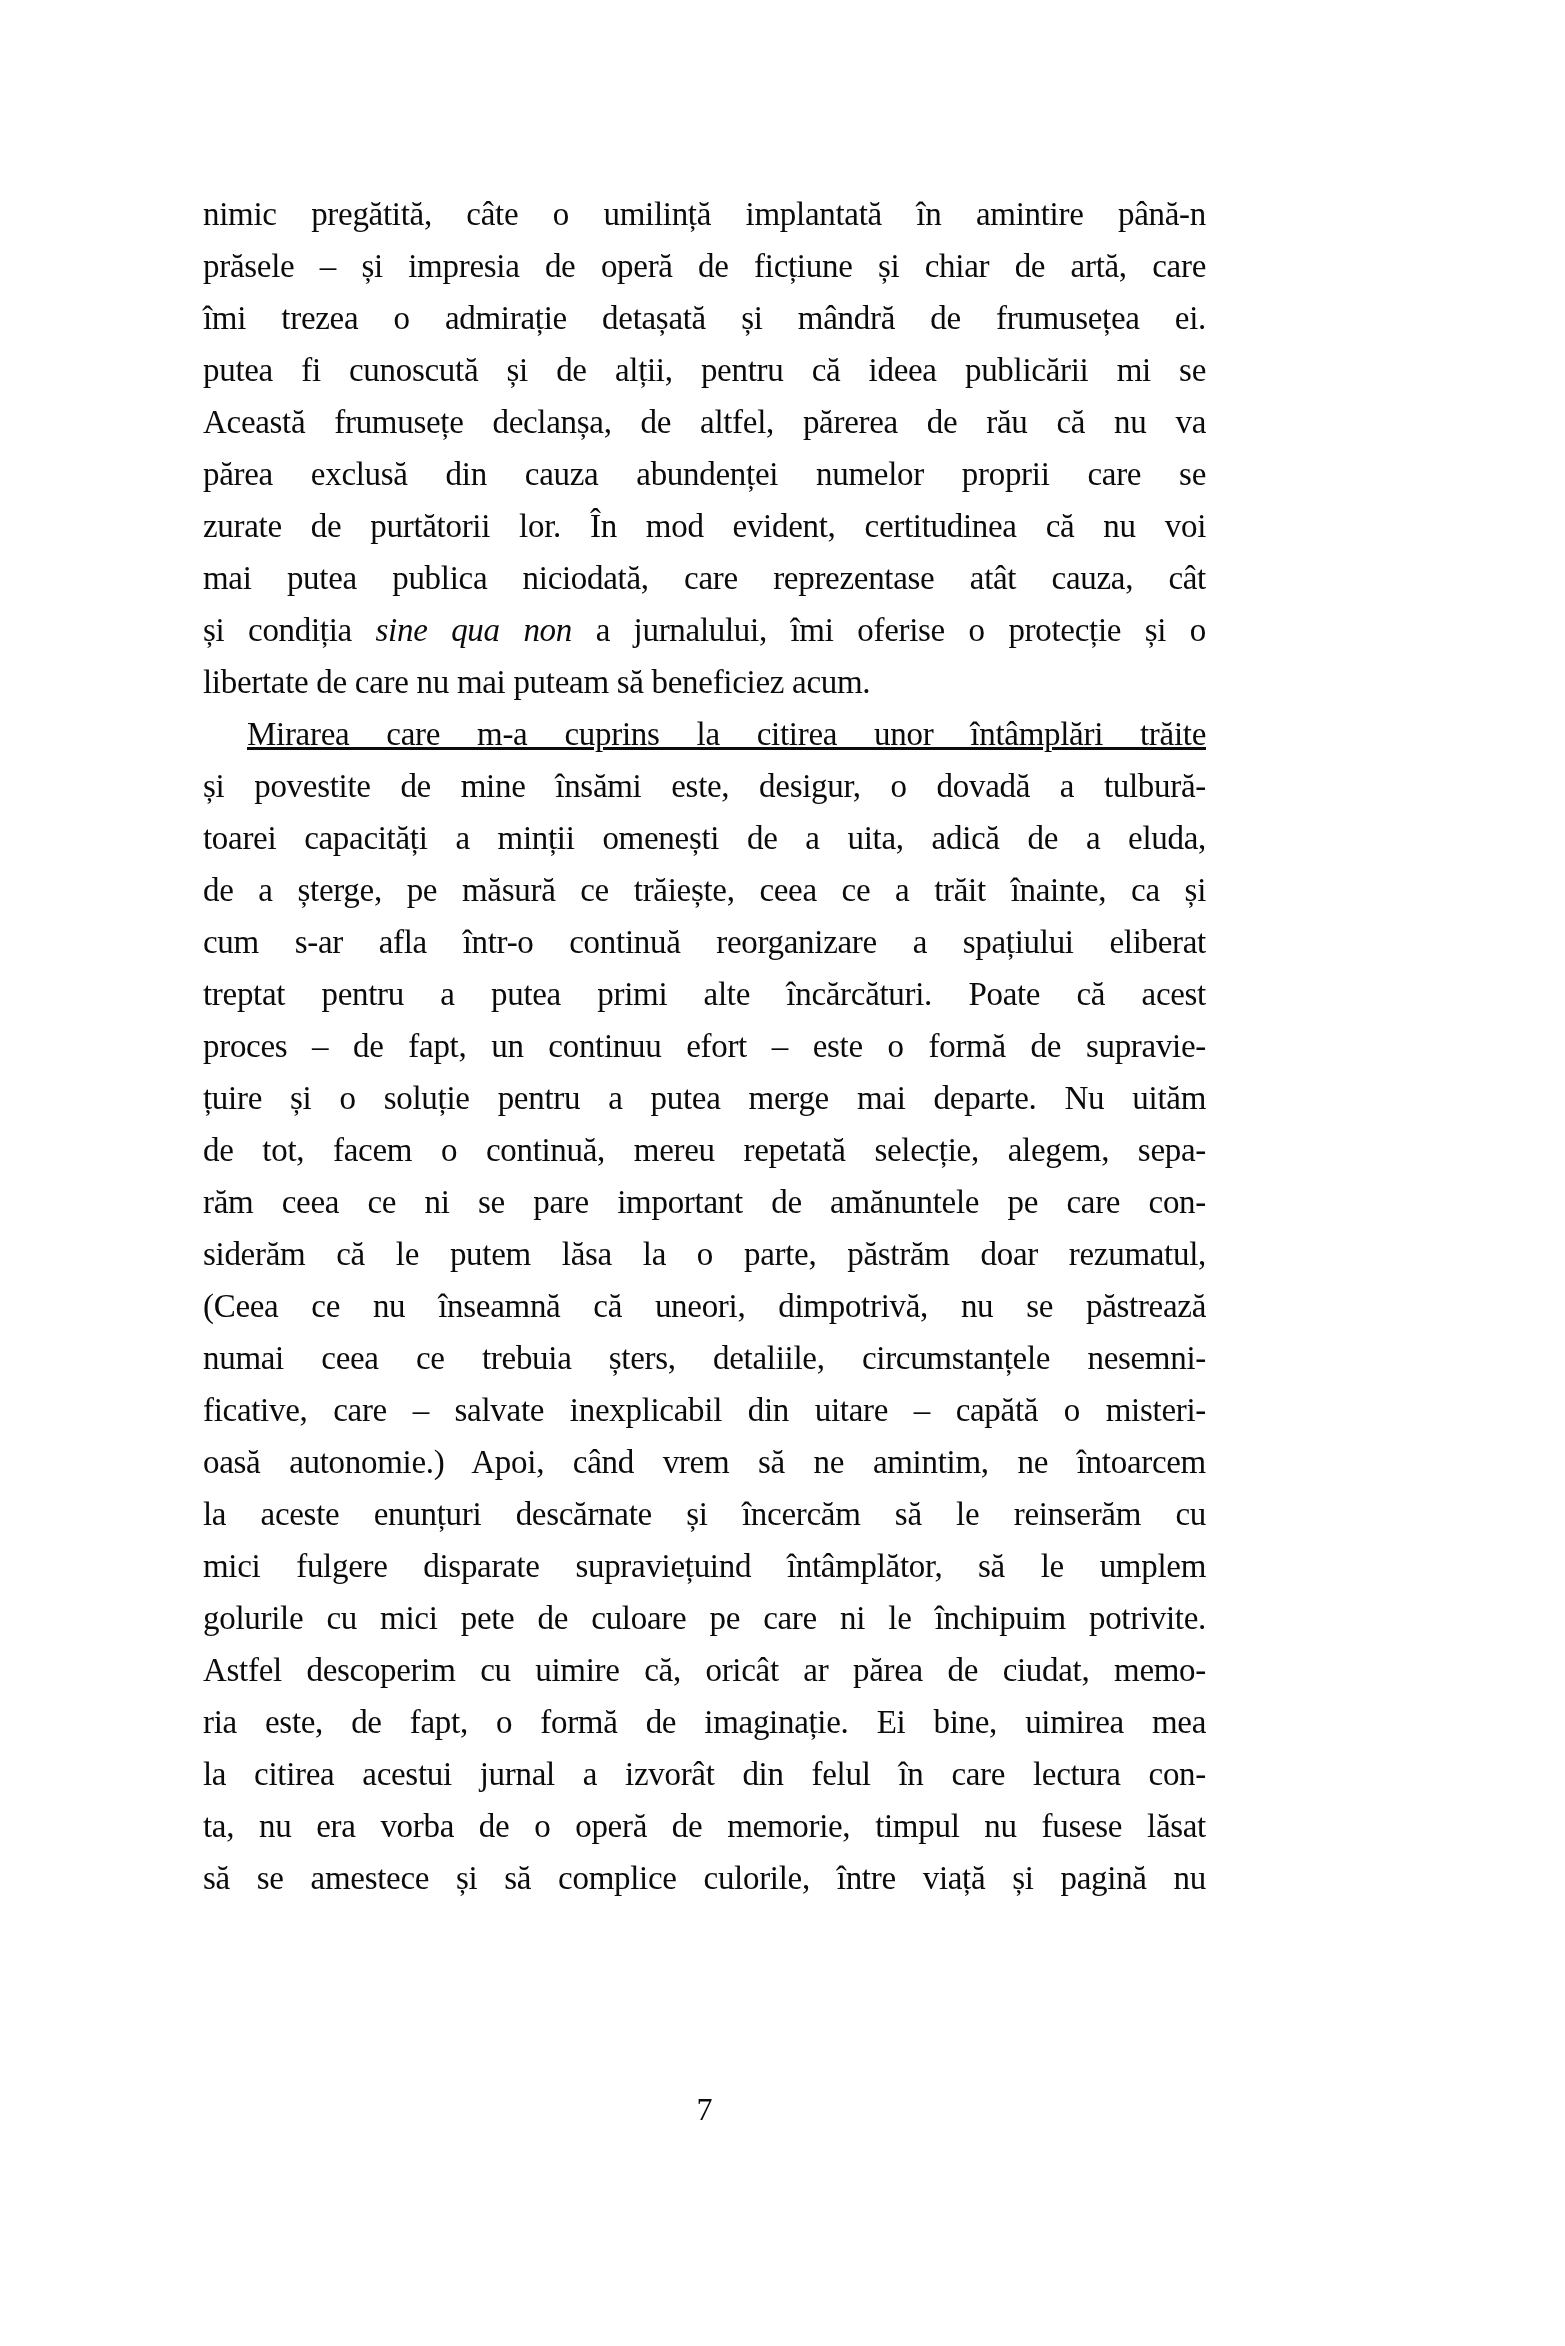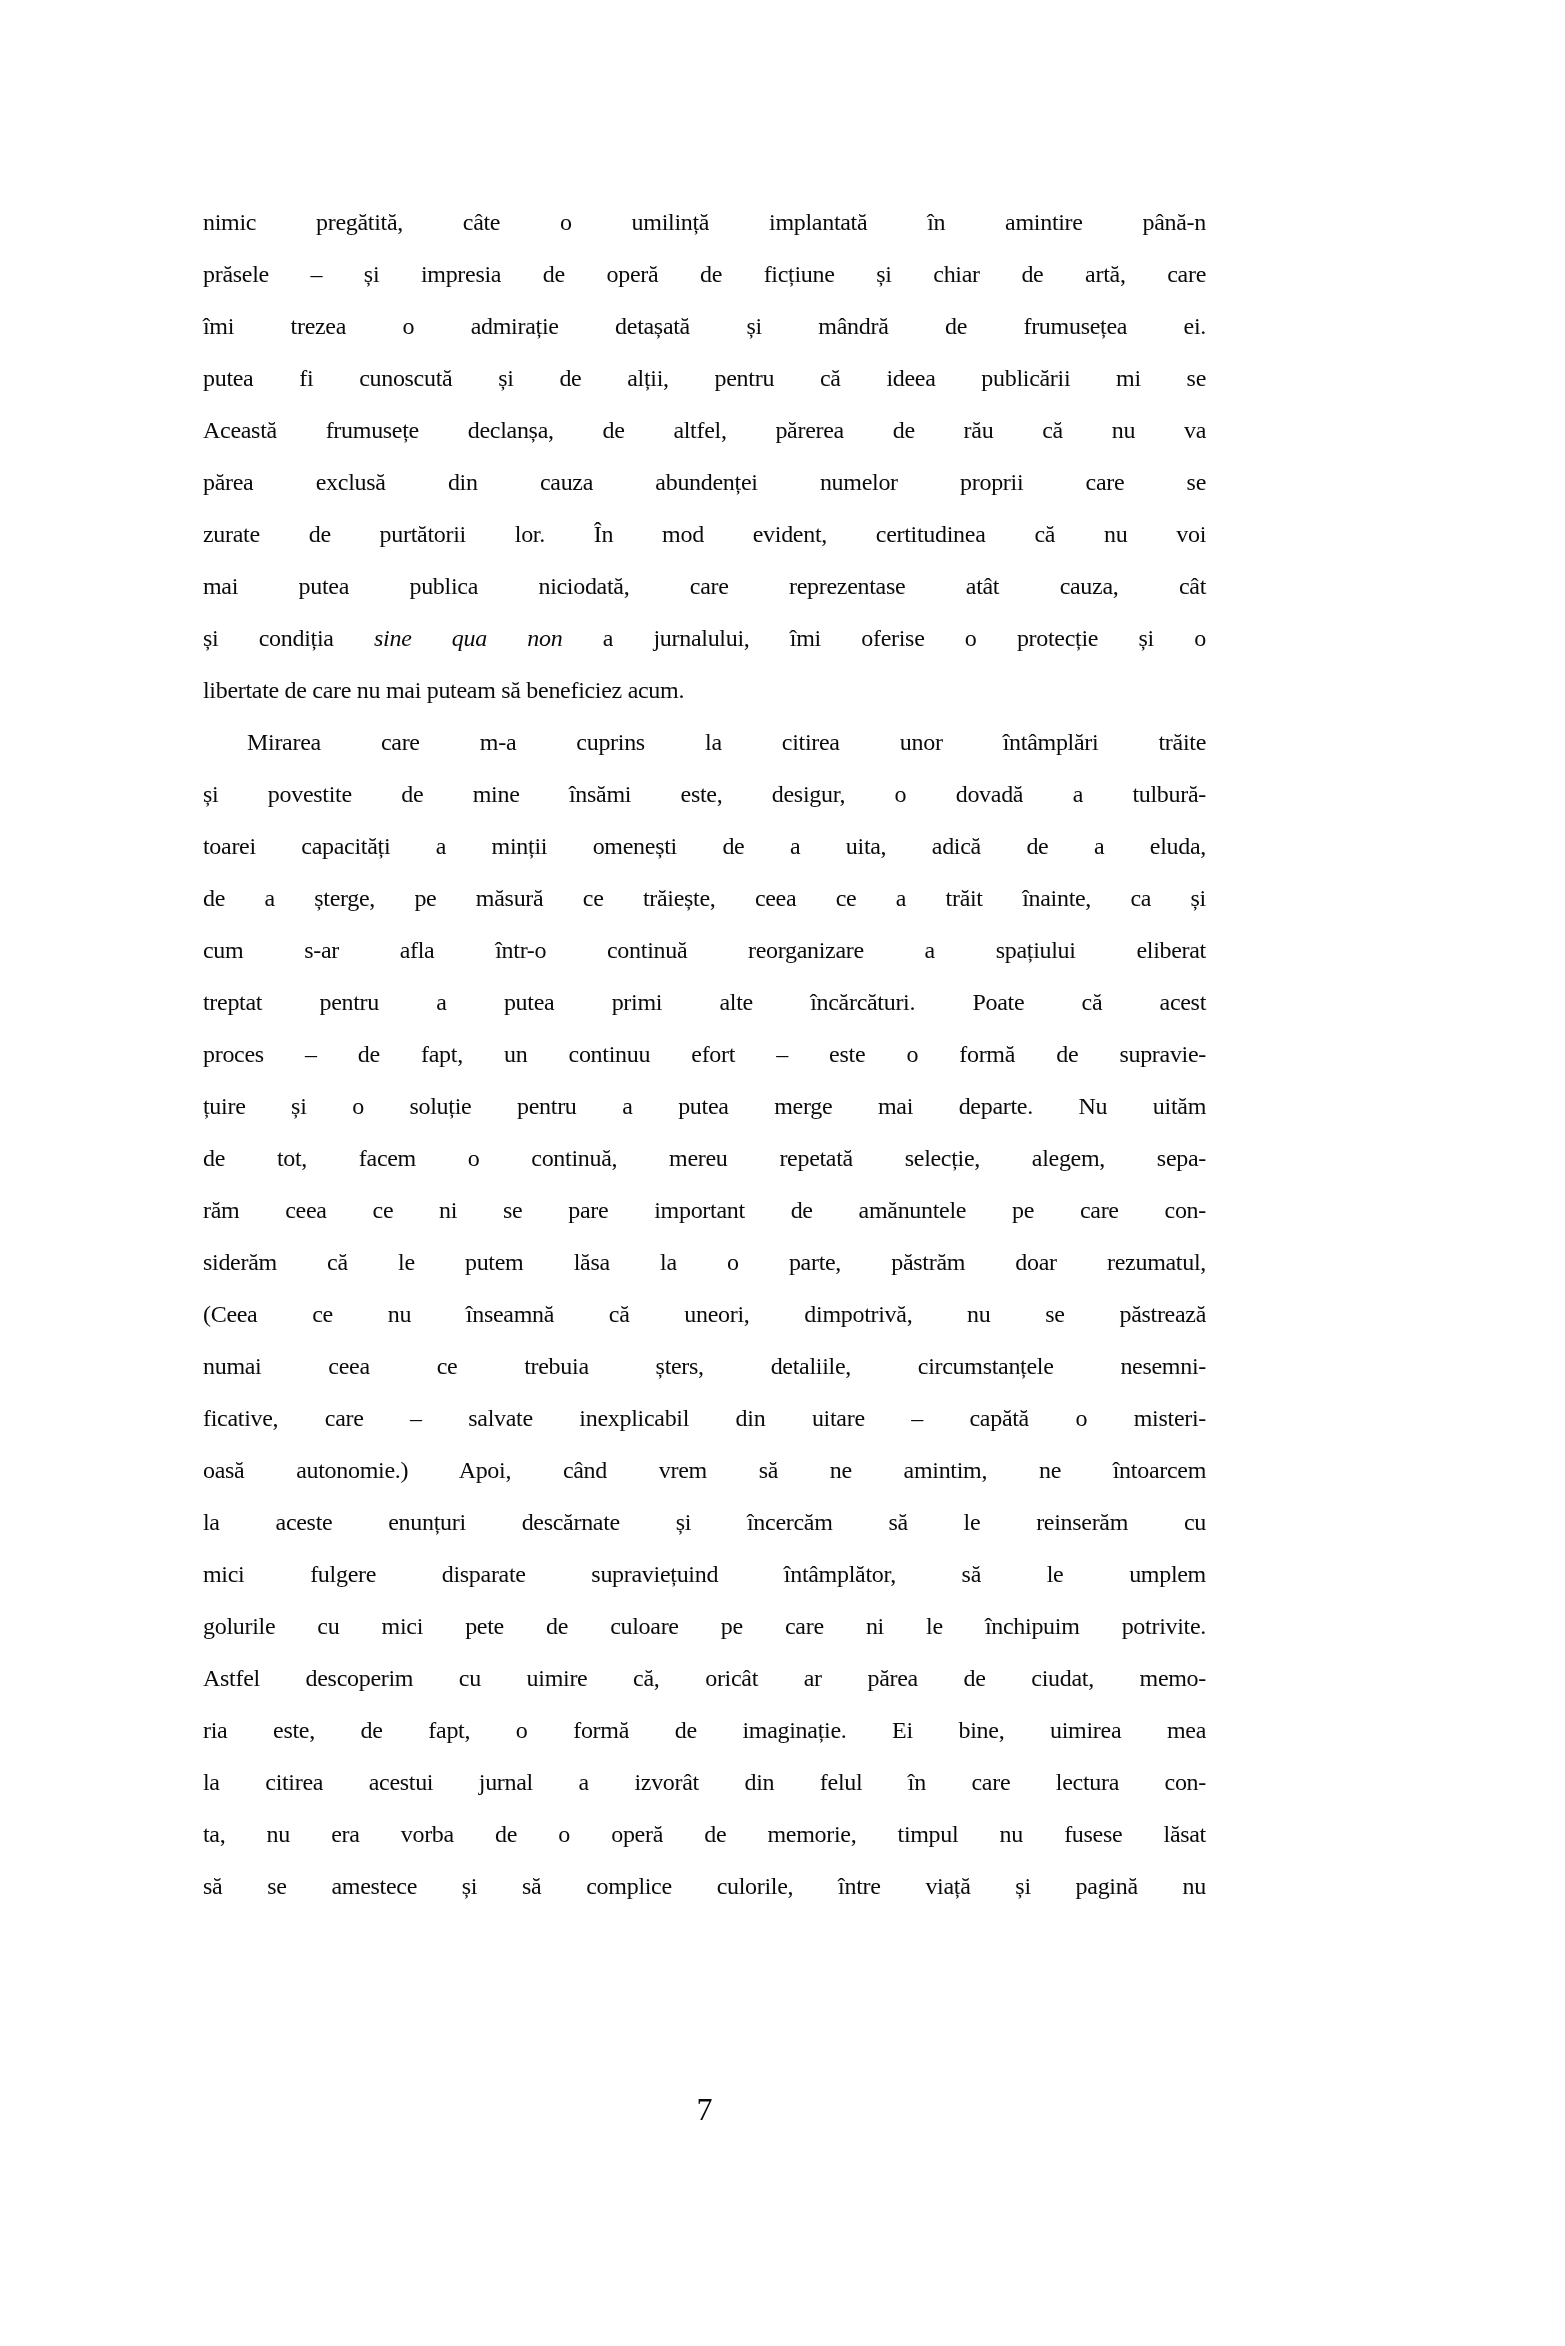--- a/index.html
+++ b/index.html
@@ -12,38 +12,39 @@
     width: 1565px;
     height: 2347px;
     background: #ffffff;
     font-family: "Liberation Serif", "DejaVu Serif", serif;
     color: #0b0b0b;
     overflow: hidden;
   }
   .textblock {
     position: absolute;
     left: 203px;
-    top: 196px;
+    top: 188px;
     width: 1003px;
-    font-size: 24px;
+    font-size: 33px;
     line-height: 52px;
     letter-spacing: -0.3px;
   }
   .line {
     text-align: justify;
     text-align-last: justify;
     white-space: normal;
     height: 52px;
     overflow: visible;
   }
   .line.end {
     text-align-last: left;
   }
   .line.indent {
     text-indent: 44px;
+    text-decoration: underline;
   }
   .line em {
     letter-spacing: -0.3px;
   }
   .pagenum {
     position: absolute;
     top: 2090px;
     left: 203px;
     width: 1003px;
     text-align: center;

